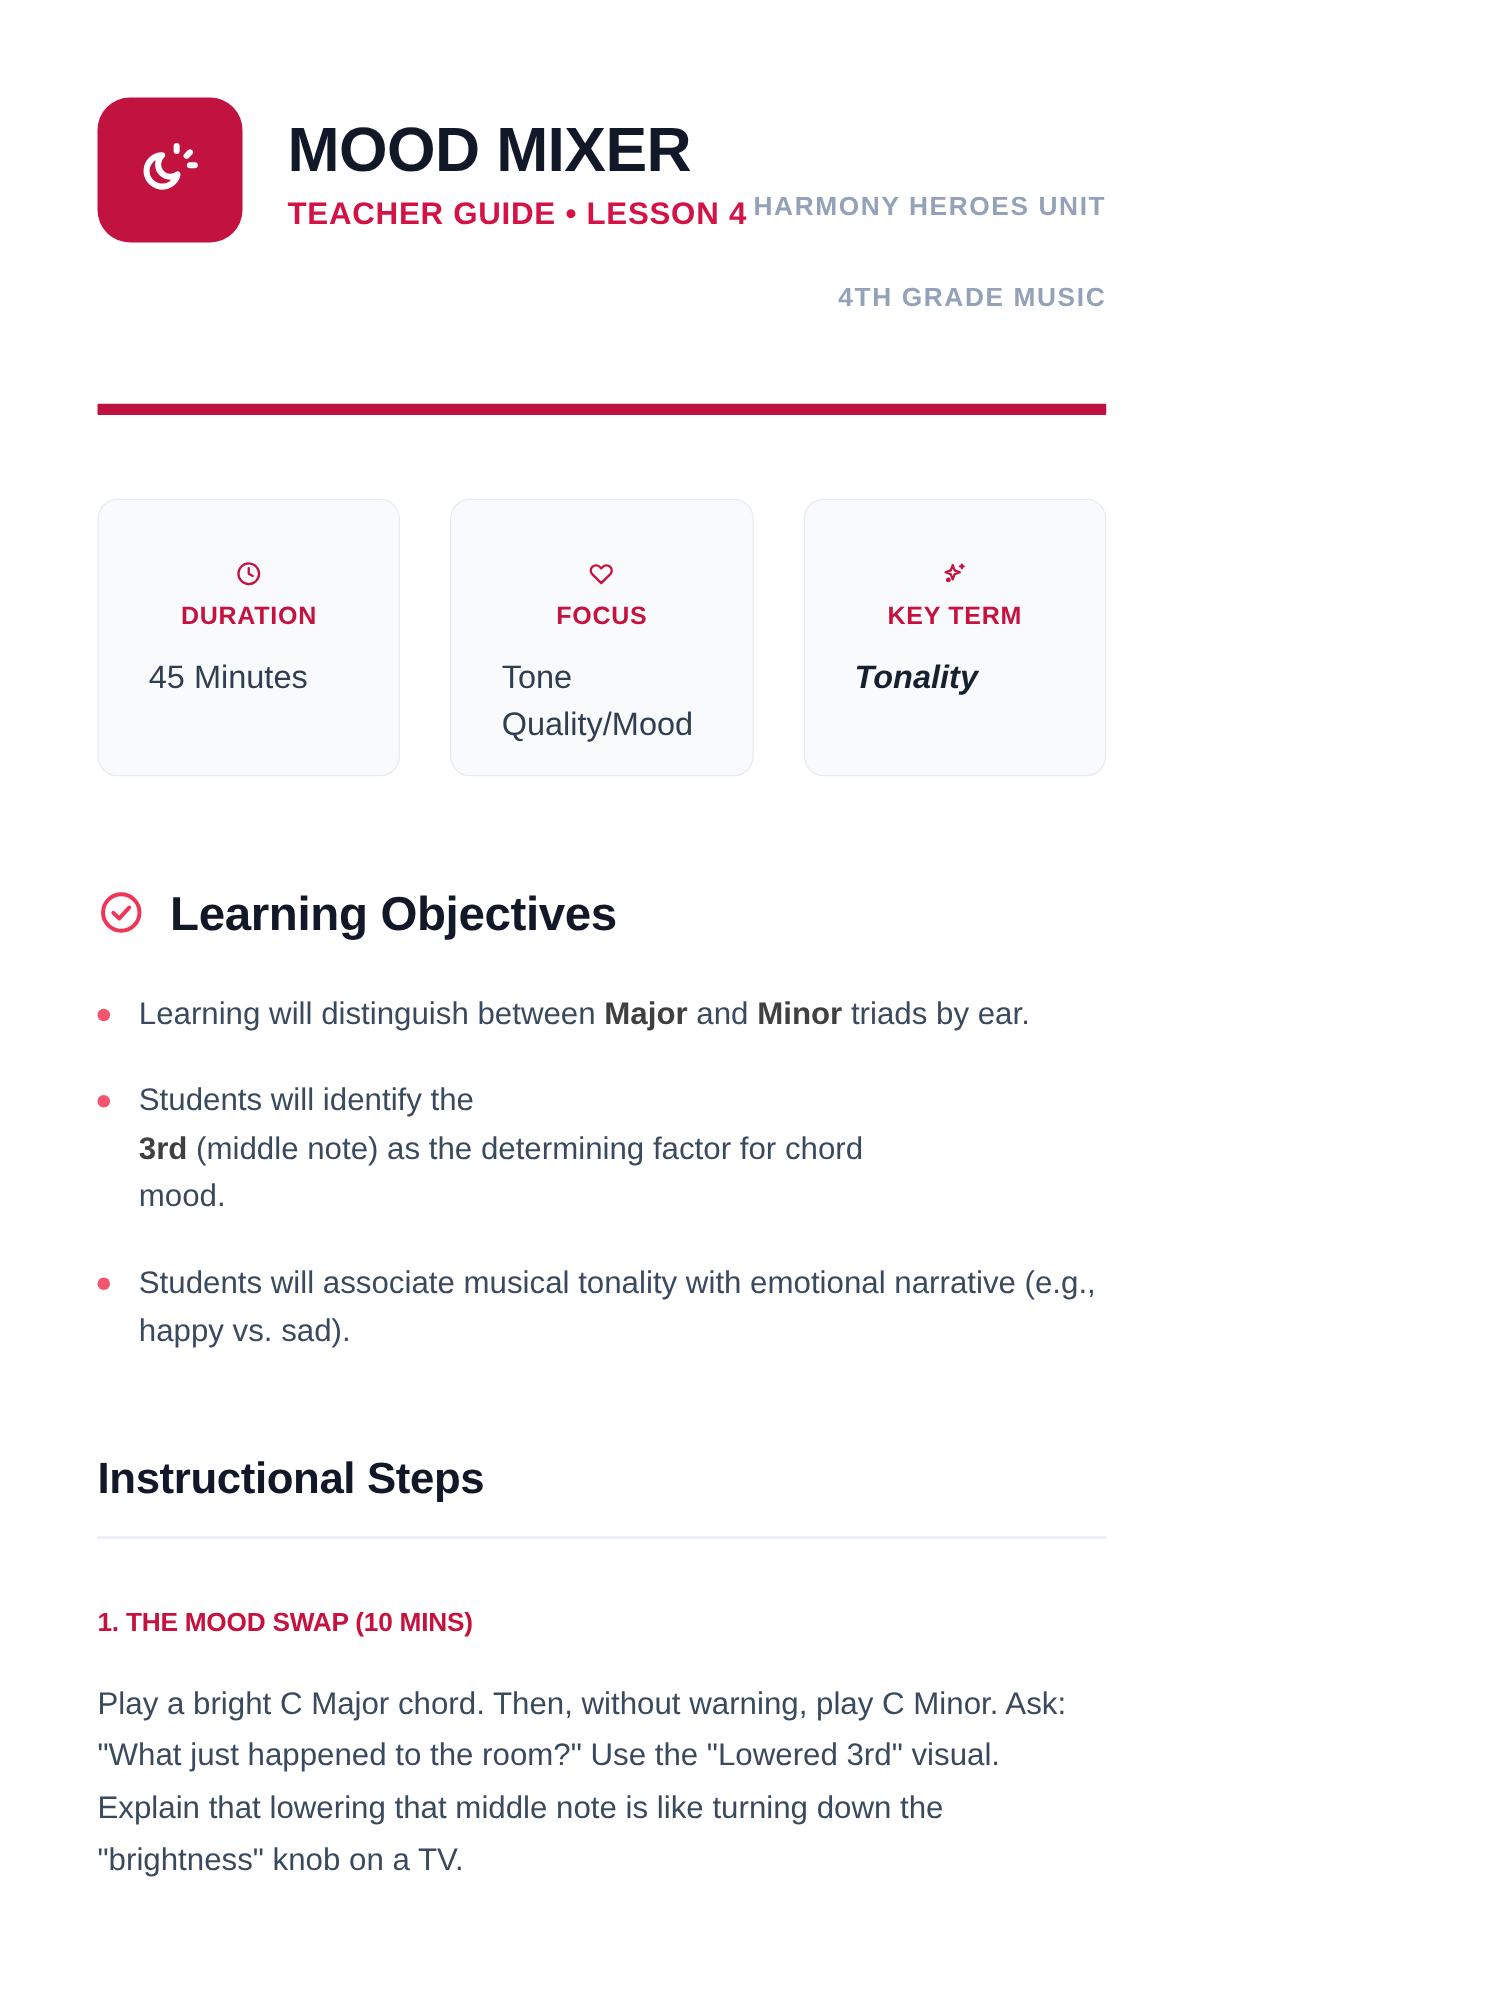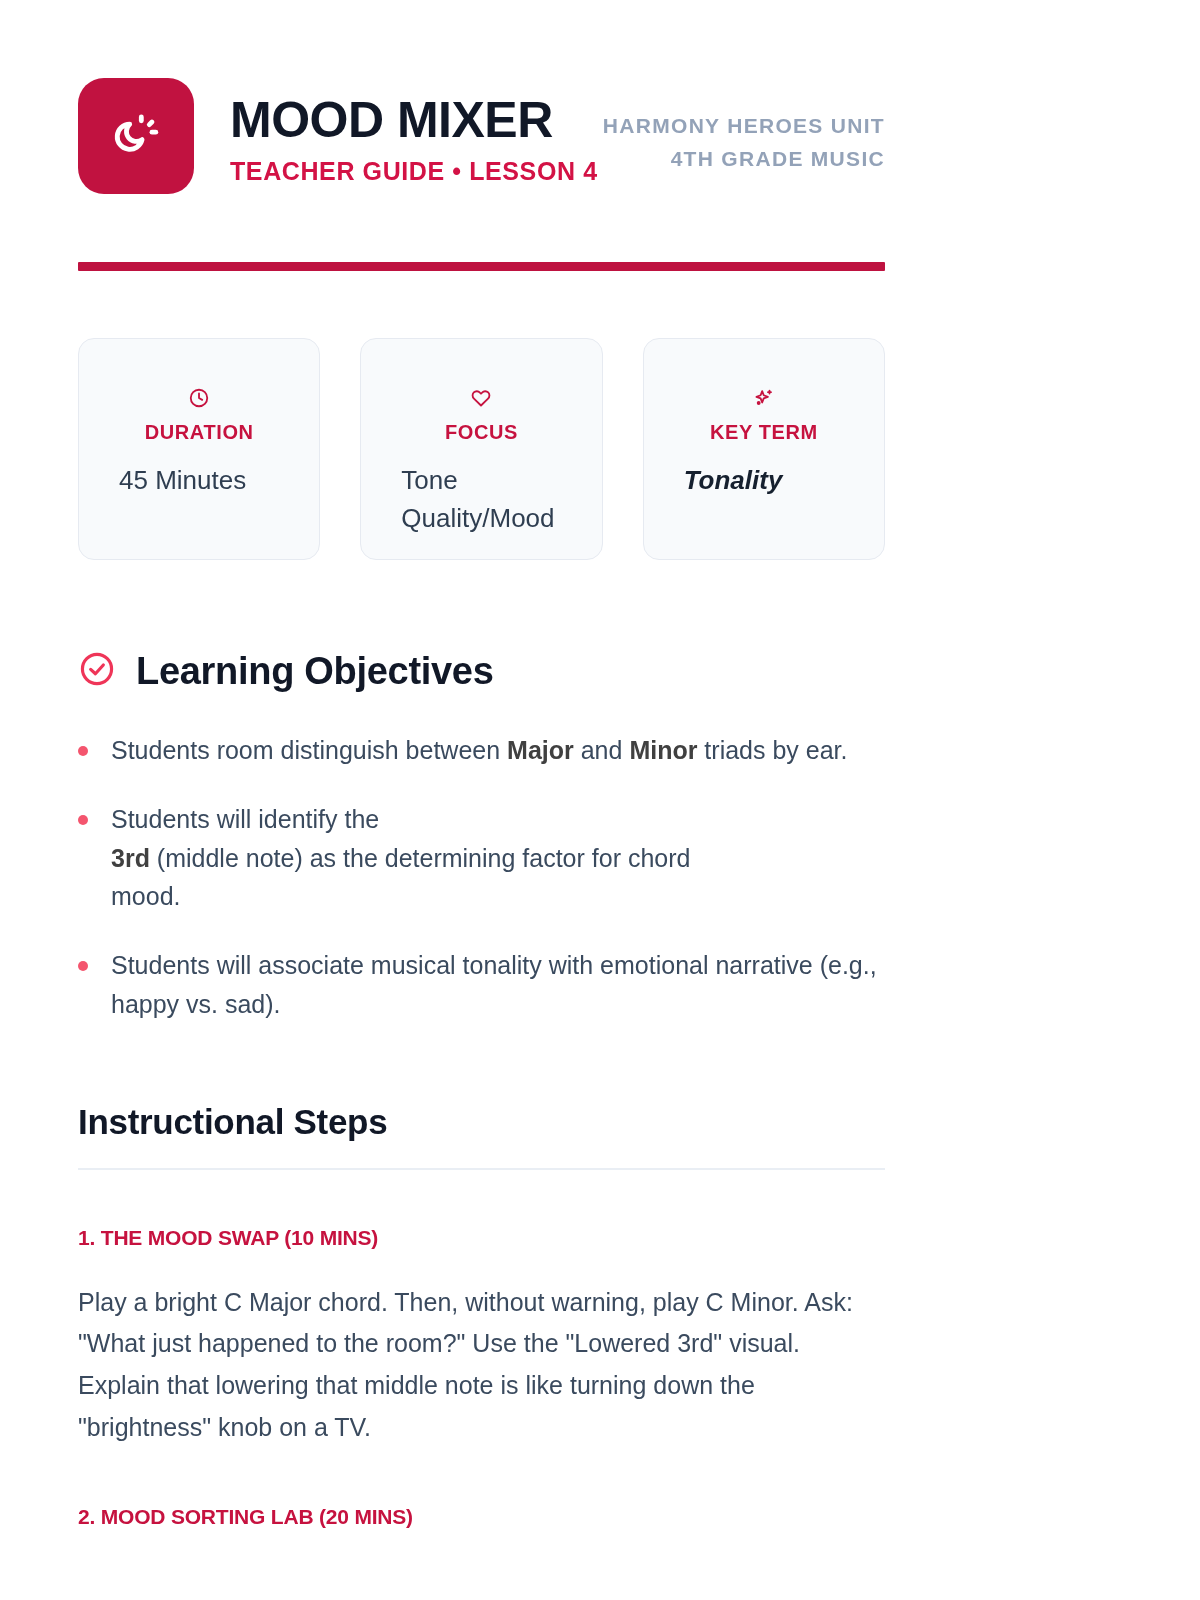--- a/index.html
+++ b/index.html
@@ -65,20 +65,21 @@
     padding-top: 32px;
     flex: 0 0 auto;
   }
 
   .header-meta .meta-line {
     font-size: 21px;
     font-weight: 700;
     letter-spacing: 1.3px;
     color: #93A2B8;
     line-height: 1.55;
+    margin-top: 40px;
   }
 
   
   .accent-rule {
     margin-top: 68px;
     height: 9px;
     background: #BE1240;
     border-radius: 1px;
   }
 
@@ -296,21 +297,21 @@
         <polyline points="8 12.2 11 15 16 9.5"></polyline>
       </svg>
     </span>
     <span class="lo-title">Learning Objectives</span>
   </div>
 
   <div class="obj-list">
 
     <div class="obj-item">
       <span class="obj-bullet"></span>
-      <span class="obj-text"><span>Students room distinguish between </span><b>Major</b><span> and </span><b>Minor</b><span> triads by ear.</span></span>
+      <span class="obj-text"><span>Learning will distinguish between </span><b>Major</b><span> and </span><b>Minor</b><span> triads by ear.</span></span>
     </div>
 
     <div class="obj-item">
       <span class="obj-bullet"></span>
       <span class="obj-text"><span class="split-left">Students will identify the</span><span class="split-right"><b>3rd</b><span> (middle note) as the determining factor for chord mood.</span></span></span>
     </div>
 
     <div class="obj-item">
       <span class="obj-bullet"></span>
       <span class="obj-text">Students will associate musical tonality with emotional narrative (e.g., happy vs. sad).</span>
@@ -319,17 +320,14 @@
   </div>
 
   <div class="steps-title">Instructional Steps</div>
   <div class="steps-rule"></div>
 
   <div class="step">
     <div class="step-title">1. THE MOOD SWAP (10 MINS)</div>
     <div class="step-body">Play a bright C Major chord. Then, without warning, play C Minor. Ask: "What just happened to the room?" Use the "Lowered 3rd" visual. Explain that lowering that middle note is like turning down the "brightness" knob on a TV.</div>
   </div>
 
-  <div class="step">
-    <div class="step-title">2. MOOD SORTING LAB (20 MINS)</div>
-  </div>
 
 </div>
 
 </body></html>

